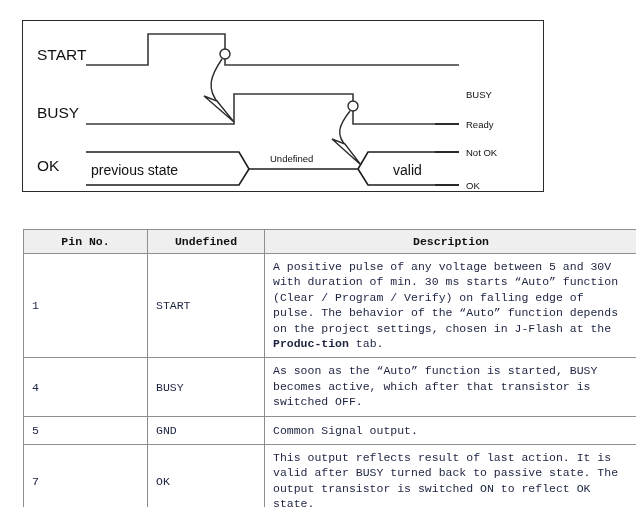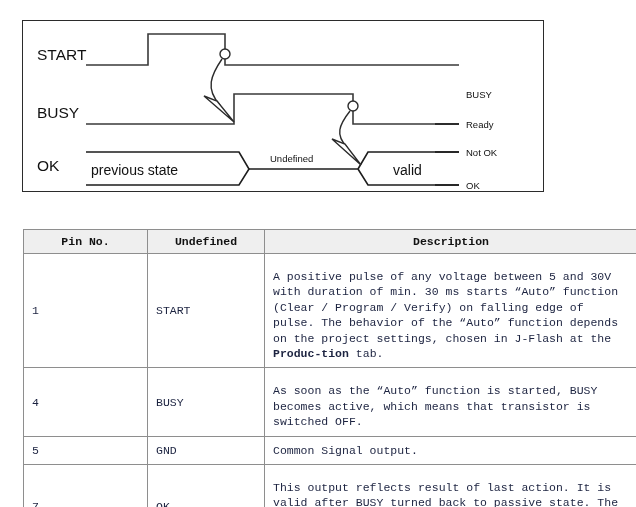--- a/index.html
+++ b/index.html
@@ -122,21 +122,21 @@
 
   #pin-table td.cell-pin {
     padding: 6px 8px;
     text-align: left;
   }
   #pin-table td.cell-func {
     padding: 6px 8px;
     text-align: left;
   }
   #pin-table td.cell-desc {
-    padding: 15px 8px 6px 8px;
+    padding: 5px 8px 6px 8px;
     text-align: left;
     line-height: 1.34;
     vertical-align: top;
   }
   #pin-table td.cell-desc.single {
     vertical-align: middle;
     padding-top: 6px;
     padding-bottom: 6px;
   }
   .bold-inline { font-weight: bold; }
@@ -202,21 +202,21 @@
   </thead>
   <tbody>
     <tr>
       <td class="cell-pin">1</td>
       <td class="cell-func">START</td>
       <td class="cell-desc"><span>A positive pulse of any voltage between 5 and 30V with duration of min. 30 ms starts “Auto” function (Clear / Program / Verify) on falling edge of pulse. The behavior of the “Auto” function depends on the project settings, chosen in J-Flash at the </span><span class="bold-inline">Produc-tion</span><span> tab.</span></td>
     </tr>
     <tr>
       <td class="cell-pin">4</td>
       <td class="cell-func">BUSY</td>
-      <td class="cell-desc">As soon as the “Auto” function is started, BUSY becomes active, which means that transistor is switched OFF.</td>
+      <td class="cell-desc">As soon as the “Auto” function is started, BUSY becomes active, which after that transistor is switched OFF.</td>
     </tr>
     <tr>
       <td class="cell-pin">5</td>
       <td class="cell-func">GND</td>
       <td class="cell-desc single">Common Signal output.</td>
     </tr>
     <tr>
       <td class="cell-pin">7</td>
       <td class="cell-func">OK</td>
       <td class="cell-desc">This output reflects result of last action. It is valid after BUSY turned back to passive state. The output transistor is switched ON to reflect OK state.</td>

